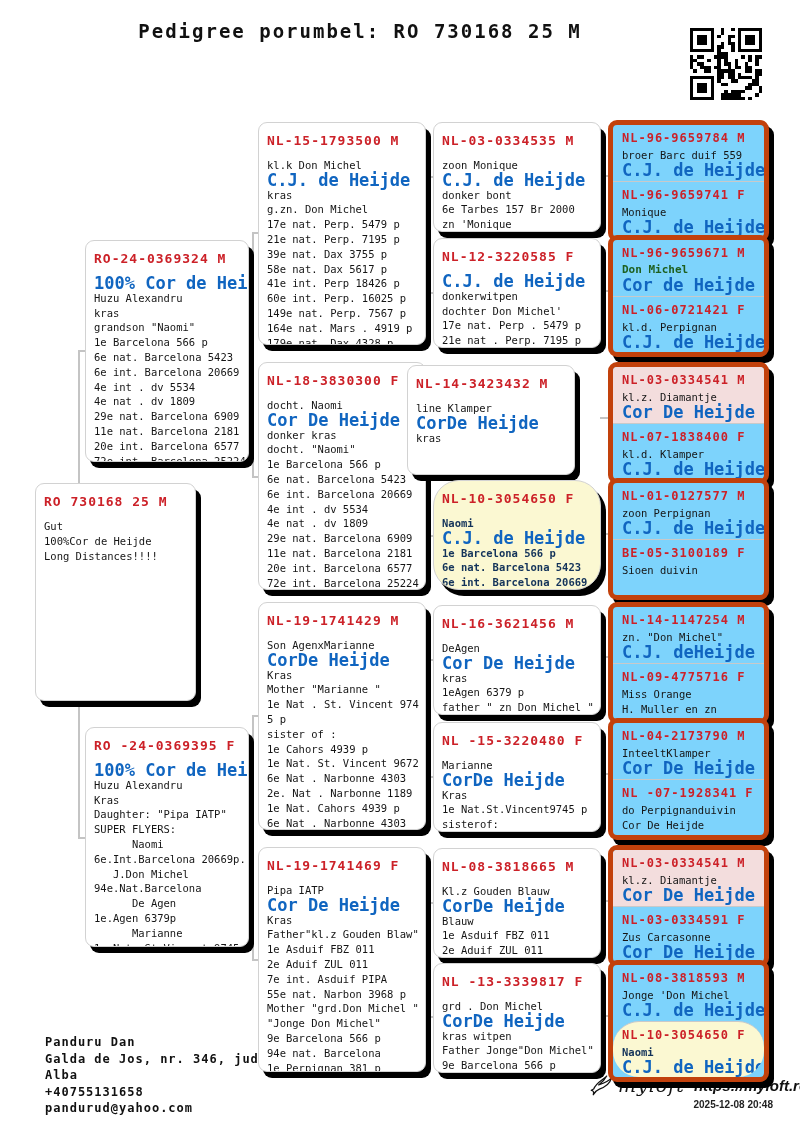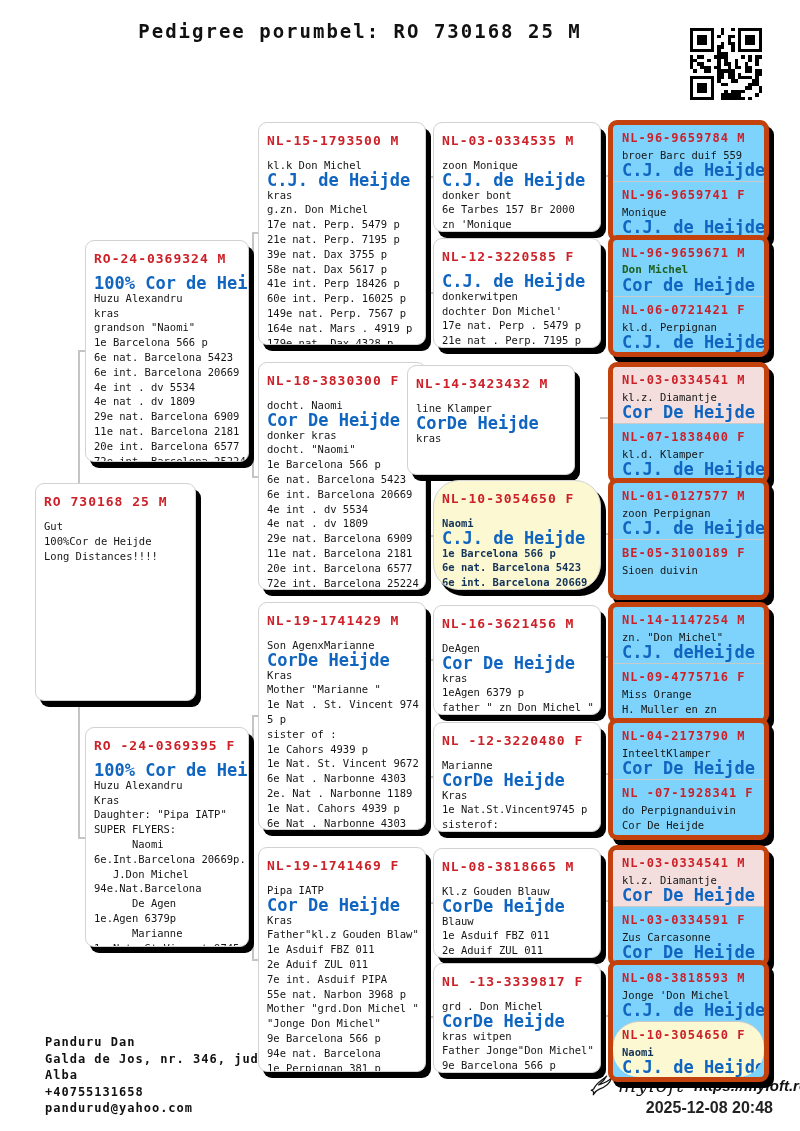--- a/index.html
+++ b/index.html
@@ -66,21 +66,21 @@
   
   .contact{position:absolute;left:45px;top:1034px;font-size:12px;line-height:16.5px;
            font-weight:bold;letter-spacing:1px;color:#111;}
   .footer{position:absolute;left:588px;top:1072px;width:185px;text-align:right;}
   .brandrow{display:flex;align-items:center;gap:4px;}
   .bird{width:26px;height:26px;flex:0 0 auto;}
   .brand{font-family:"DejaVu Serif",serif;font-style:italic;font-size:19px;color:#111;letter-spacing:1px;}
   .brand sup{font-size:8px;}
   .url{font-size:15px;font-weight:bold;font-style:italic;color:#111;
        font-family:"Liberation Sans",sans-serif;white-space:nowrap;}
-  .stamp{font-size:16px;font-weight:bold;color:#222;font-family:"Liberation Sans",sans-serif;margin-top:1px;}
+  .stamp{font-size:10px;font-weight:bold;color:#222;font-family:"Liberation Sans",sans-serif;margin-top:1px;}
 </style>
 </head>
 <body>
 
 <div id="page">
 
   <div class="title">Pedigree porumbel: RO 730168 25 M</div>
 
   <svg class="qr" viewBox="0 0 21 21" shape-rendering="crispEdges" aria-hidden="true">
       <rect x="0" y="0" width="7" height="7" fill="#000"></rect>
@@ -391,21 +391,21 @@
   <div class="box b-35">
       <div class="box-id">NL-16-3621456 M</div>
       <div class="ln">DeAgen</div>
       <div class="ln blue">Cor De Heijde</div>
       <div class="ln">kras</div>
       <div class="ln">1eAgen 6379 p</div>
       <div class="ln">father " zn Don Michel "</div>
       <div class="ln">zn f "Don Michel"</div>
     </div>
   <div class="box b-36">
-      <div class="box-id">NL -12-3220480 F</div>
+      <div class="box-id">NL -15-3220480 F</div>
       <div class="ln">Marianne</div>
       <div class="ln blue">CorDe Heijde</div>
       <div class="ln">Kras</div>
       <div class="ln">1e Nat.St.Vincent9745 p</div>
       <div class="ln">sisterof:</div>
       <div class="ln">1e Cahors 4939</div>
     </div>
   <div class="box b-37">
       <div class="box-id">NL-08-3818665 M</div>
       <div class="ln">Kl.z Gouden Blauw</div>

